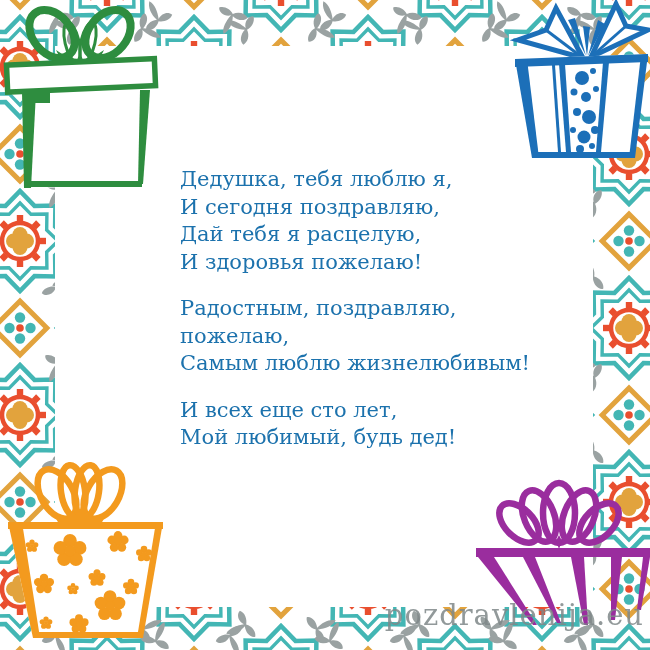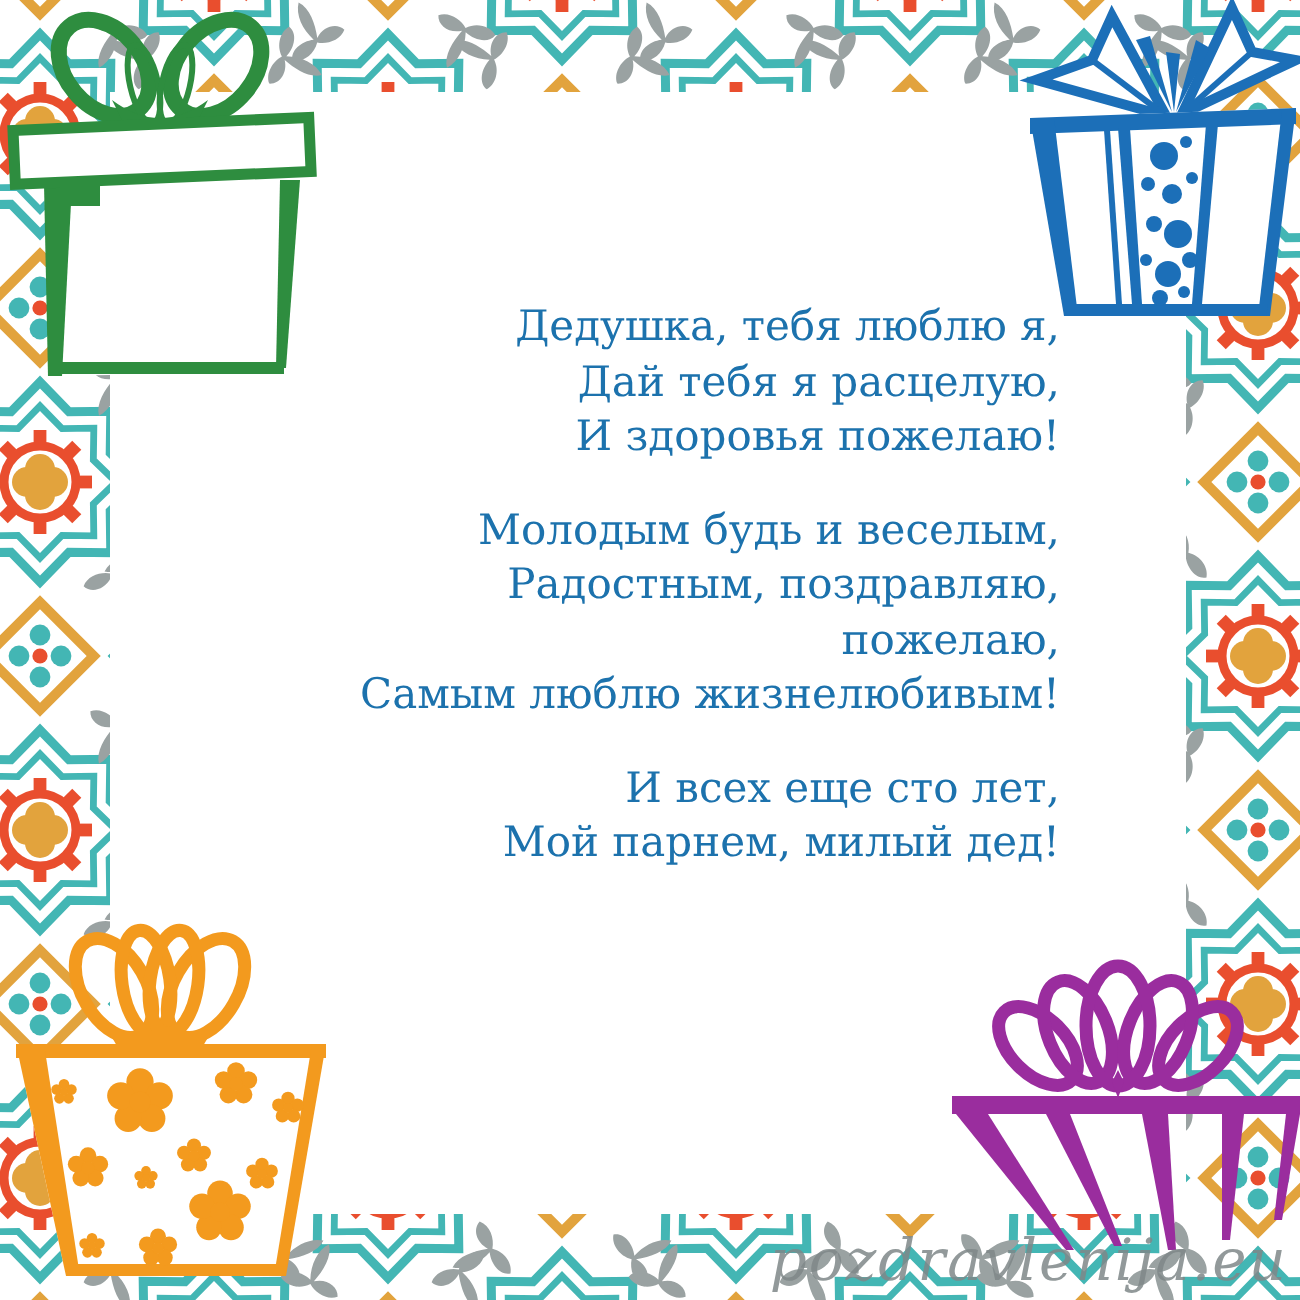--- a/index.html
+++ b/index.html
@@ -26,24 +26,24 @@
   .g-purple{--c:var(--gift-purple,#9a2d9e);}
   .ln{fill:none;stroke:var(--c);}
   .wh{fill:#fff;stroke:var(--c);}
   .whn{fill:#fff;stroke:none;}
   .fl{fill:var(--c);stroke:none;}
   .b3{stroke-width:3px;}.b5{stroke-width:5px;}
   .b55{stroke-width:5.5px;}.b6{stroke-width:6.5px;}.b8{stroke-width:8px;}
   
   .poem{position:absolute;left:180px;top:150px;z-index:3;color:var(--poem-blue,#1c72ad);
         font-size:21px;line-height:27.5px;}
-  .stanza{margin:0 0 19px 0;text-align:right;}
+  .stanza{margin:16px 0 19px 0;}
   .line{white-space:nowrap;}
   
-  .watermark{position:absolute;right:6px;bottom:3px;z-index:4;font-style:italic;
+  .watermark{position:absolute;right:6px;bottom:18px;z-index:4;
              font-size:29px;letter-spacing:1px;color:var(--watermark-gray,#7f8889);opacity:.85;text-align:center;}
 </style>
 </head>
 <body>
 
 <div class="card">
 
   <svg class="bg" width="650" height="650" viewBox="0 0 650 650">
     <defs>
       <path id="s8" d="M50,0L35.1,14.5L35.4,35.4L14.5,35.1L0,50L-14.5,35.1L-35.4,35.4L-35.1,14.5L-50,0L-35.1,-14.5L-35.4,-35.4L-14.5,-35.1L0,-50L14.5,-35.1L35.4,-35.4L35.1,-14.5Z"></path>
@@ -199,30 +199,30 @@
     <polygon class="fl" points="10,80 26,80 69,148 65,148"></polygon>
     <polygon class="fl" points="55,80 67,80 93,146 89,146"></polygon>
     <polygon class="fl" points="103,80 116,80 120,148 116,148"></polygon>
     <polygon class="fl" points="143,80 154,80 147,143 143,143"></polygon>
     <polygon class="fl" points="175,80 182,80 173,133 169,133"></polygon>
   </svg>
 
   <div class="poem">
     <div class="stanza">
       <div class="line">Дедушка, тебя люблю я,</div>
+      <div class="line">И сегодня поздравляю,</div>
       <div class="line">Дай тебя я расцелую,</div>
       <div class="line">И здоровья пожелаю!</div>
     </div>
     <div class="stanza">
-      <div class="line">Молодым будь и веселым,</div>
       <div class="line">Радостным, поздравляю,</div>
       <div class="line">пожелаю,</div>
       <div class="line">Самым люблю жизнелюбивым!</div>
     </div>
     <div class="stanza">
       <div class="line">И всех еще сто лет,</div>
-      <div class="line">Мой парнем, милый дед!</div>
+      <div class="line">Мой любимый, будь дед!</div>
     </div>
   </div>
 
   <div class="watermark">pozdravlenija.eu</div>
 
 </div>
 
 </body></html>

